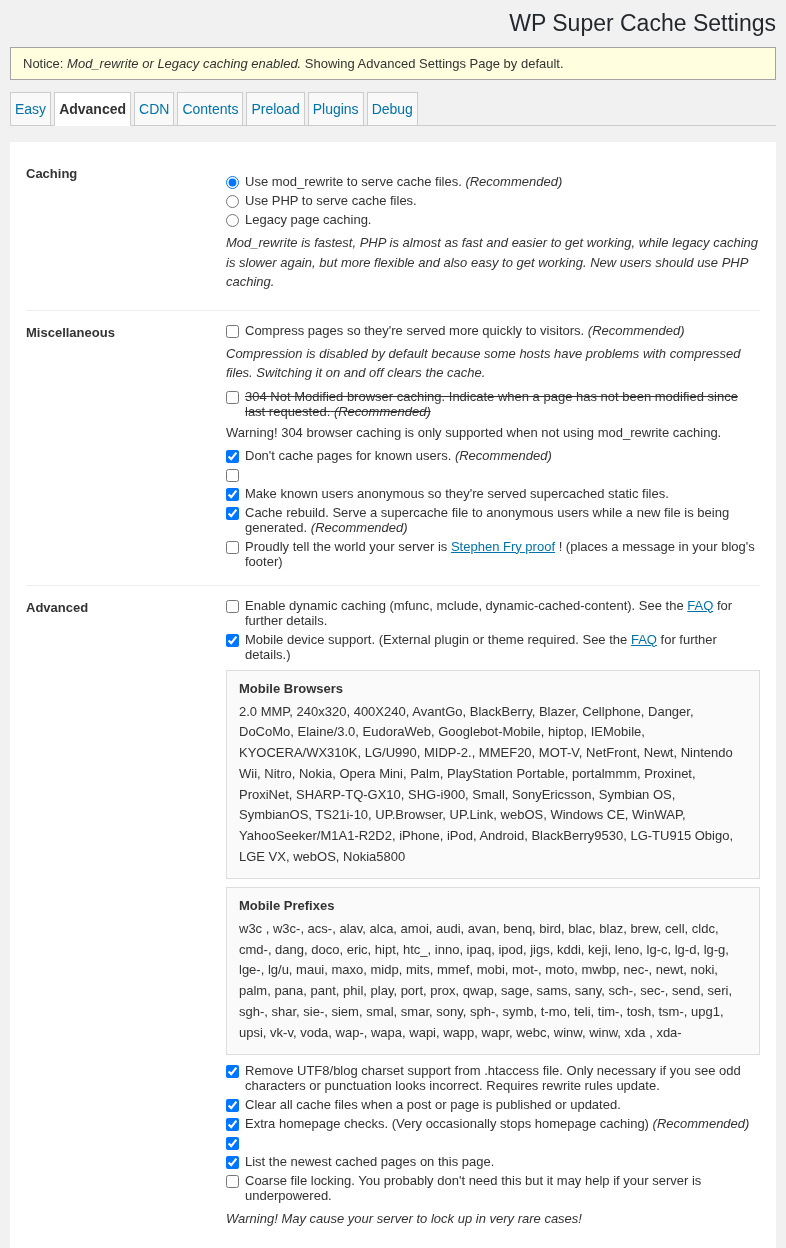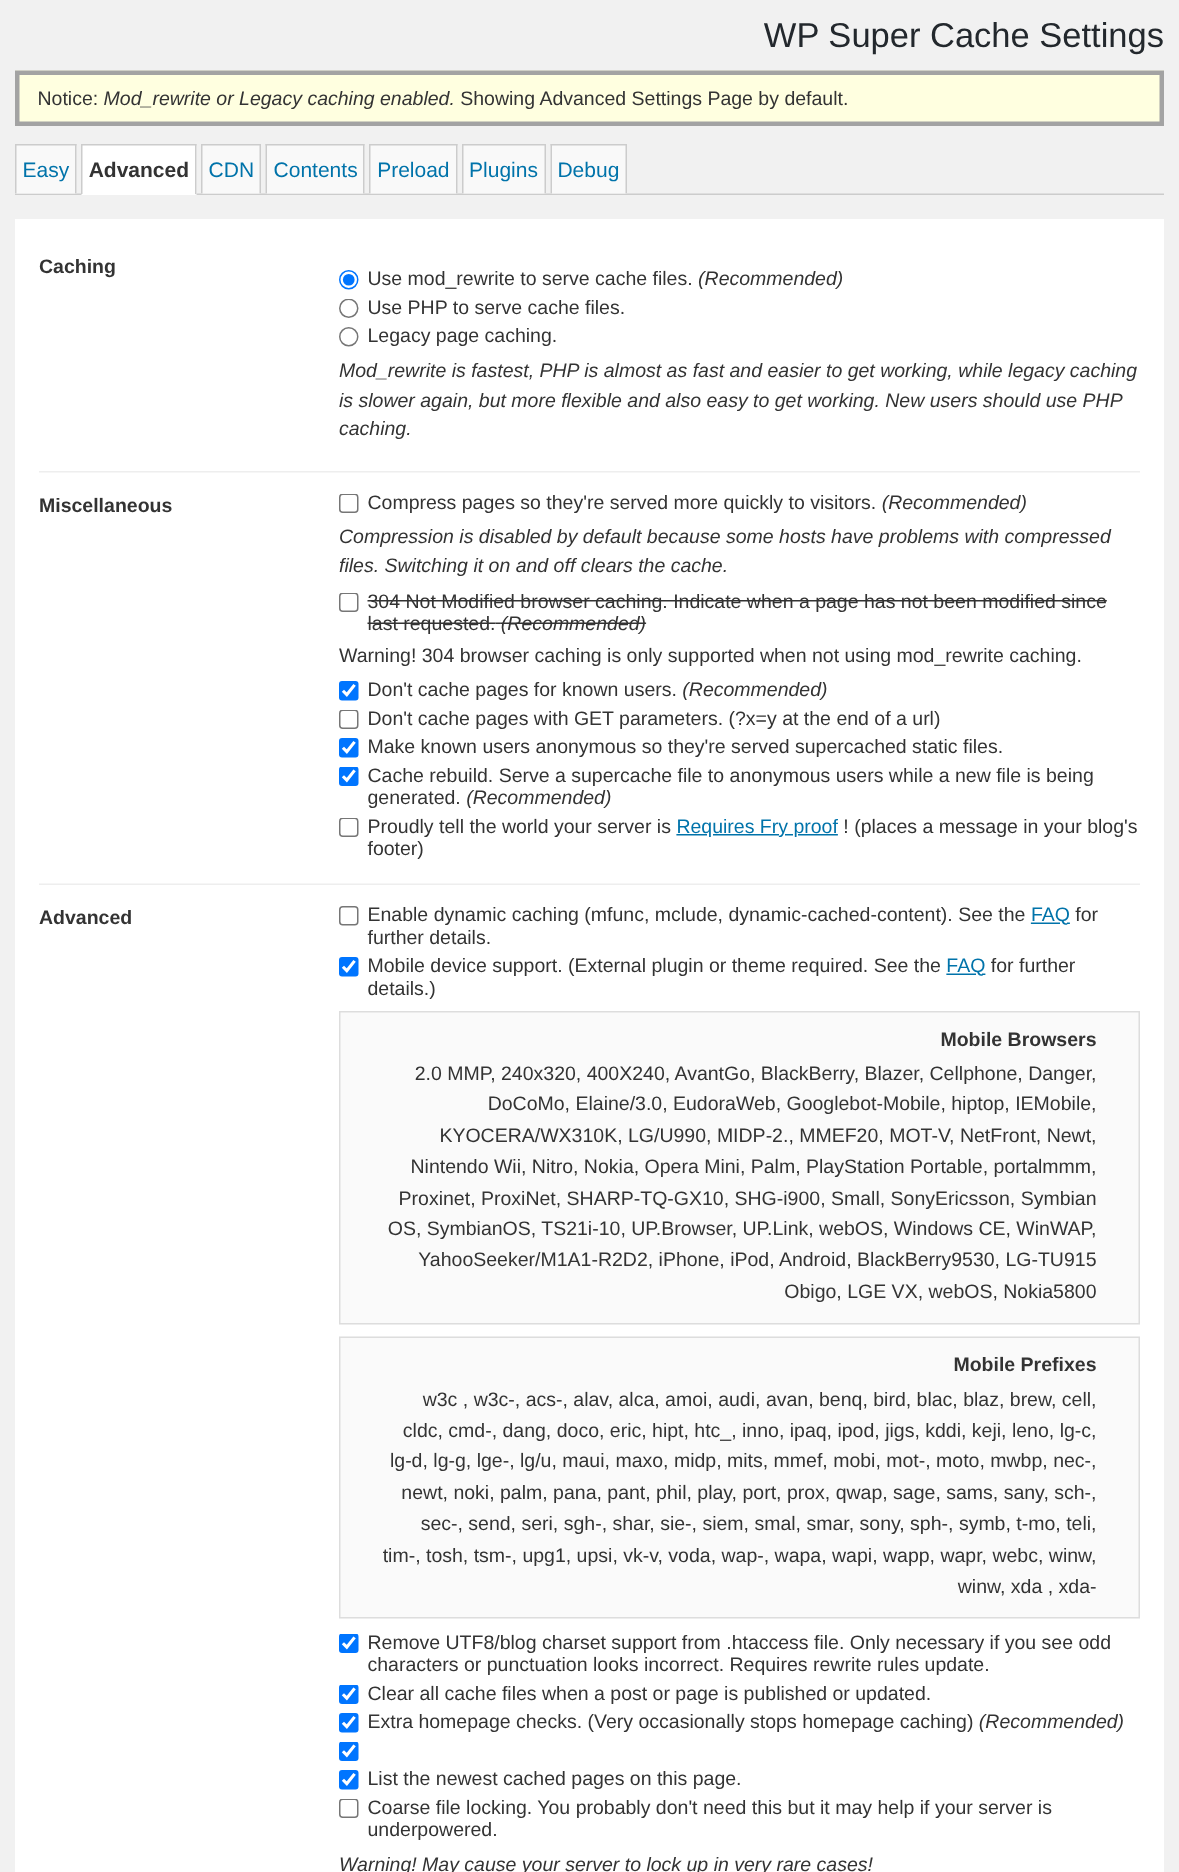--- a/index.html
+++ b/index.html
@@ -12,21 +12,21 @@
     }
     .page-title {
       font-size: 23px;
       font-weight: 400;
       color: #23282d;
       margin-bottom: 10px;
       text-align: right;
     }
     .notice {
       background: #ffffe0;
-      border: 3px solid #a3a3a3;
+      border: 1px solid #a3a3a3;
       padding: 8px 12px;
       margin-bottom: 12px;
       font-size: 13px;
     }
     .notice em { font-style: italic; }
     .tabs {
       display: flex;
       border-bottom: 1px solid #ccc;
       margin-bottom: 16px;
     }
@@ -88,23 +88,22 @@
       font-size: 13px;
     }
     .link {
       color: #0073aa;
       text-decoration: underline;
       cursor: pointer;
     }
     .mobile-box {
       border: 1px solid #ddd;
       margin: 8px 0;
-      padding: 10px 28px;
+      padding: 10px 12px;
       background: #fafafa;
-      text-align: right;
     }
     .mobile-box-title {
       font-weight: bold;
       font-size: 13px;
       margin-bottom: 6px;
     }
     .mobile-box-text {
       font-size: 13px;
       line-height: 1.6;
       color: #333;
@@ -169,35 +168,34 @@
         <span class="strikethrough"><span>304 Not Modified browser caching. Indicate when a page has not been modified since last requested.</span> <em>(Recommended)</em></span>
       </div>
       <p class="warning-text">Warning! 304 browser caching is only supported when not using mod_rewrite caching.</p>
       <div style="margin-top:8px;">
         <div class="checkbox-row">
           <input type="checkbox" checked="" style="">
           <span><span>Don't cache pages for known users.</span> <em>(Recommended)</em></span>
         </div>
         <div class="checkbox-row">
           <input type="checkbox" style="">
-          <span>Don't cache pages with GET parameters. (?x=y at the end of a url)</span>
         </div>
         <div class="checkbox-row">
           <input type="checkbox" checked="" style="">
           <span>Make known users anonymous so they're served supercached static files.</span>
         </div>
         <div class="checkbox-row">
           <input type="checkbox" checked="" style="">
           <span><span>Cache rebuild. Serve a supercache file to anonymous users while a new file is being generated.</span> <em>(Recommended)</em></span>
         </div>
         <div class="checkbox-row">
           <input type="checkbox" style="">
           <span>
             <span>Proudly tell the world your server is</span>
-            <a class="link">Requires Fry proof</a>
+            <a class="link">Stephen Fry proof</a>
             <span>! (places a message in your blog's footer)</span>
           </span>
         </div>
       </div>
     </div>
   </div>
 
   <div class="settings-row" style="border-bottom:none;">
     <div class="settings-label">Advanced</div>
     <div class="settings-content">

